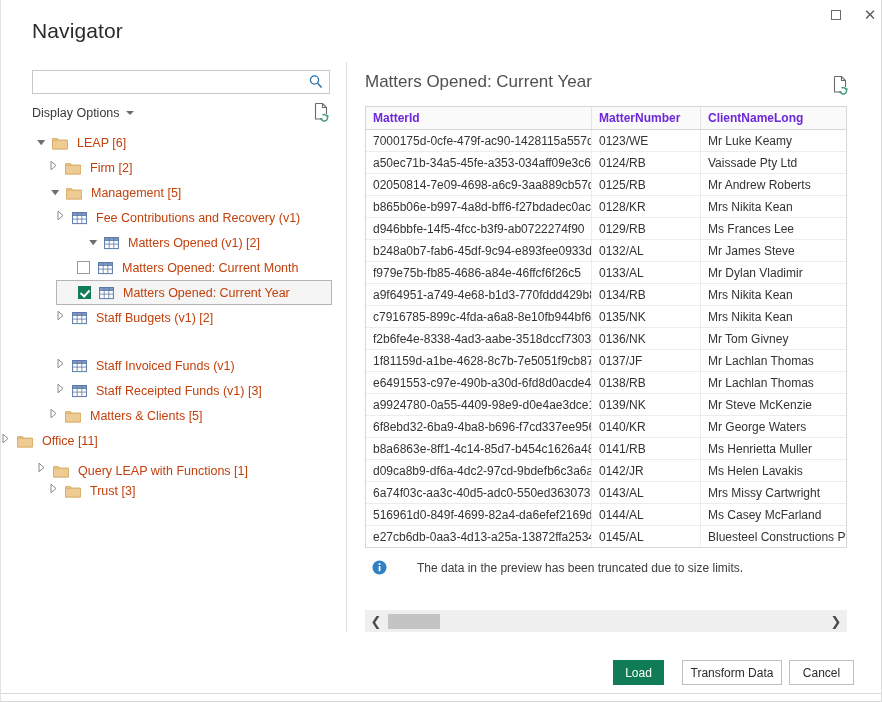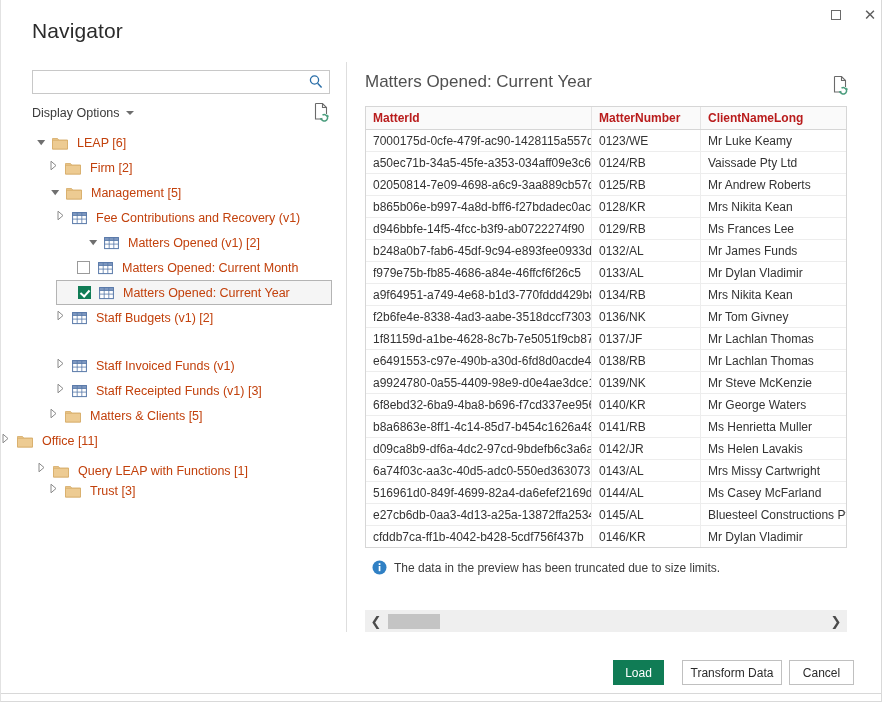--- a/index.html
+++ b/index.html
@@ -259,21 +259,21 @@
   table.preview {
     border-collapse: collapse;
     width: 482px;
     table-layout: fixed;
     font-size: 12px;
   }
   table.preview th {
     text-align: left;
     font-weight: bold;
     font-size: 12px;
-    color: #b91c1c;
+    color: #6d28d9;
     background: #fafafa;
     border-bottom: 1px solid #d6d6d6;
     border-right: 1px solid #e4e4e4;
     padding: 0 0 0 7px;
     height: 22px;
     white-space: nowrap;
     overflow: hidden;
   }
   table.preview td {
     border-bottom: 1px solid #ededed;
@@ -290,20 +290,21 @@
 
   .truncation-note {
     position: absolute;
     left: 8px;
     top: 500px;
     display: flex;
     align-items: center;
     font-size: 12px;
     color: #3c3c3c;
     white-space: nowrap;
+    gap: 23px;
   }
   .info-icon {
     width: 15px; height: 15px;
     flex: 0 0 15px;
     margin-right: 7px;
   }
 
   .hscroll {
     position: absolute;
     left: 1px;
@@ -632,30 +633,35 @@
               <td class="c2">Mrs Nikita Kean</td>
             </tr>
             <tr>
               <td class="c0">d946bbfe-14f5-4fcc-b3f9-ab0722274f90</td>
               <td class="c1">0129/RB</td>
               <td class="c2">Ms Frances Lee</td>
             </tr>
             <tr>
               <td class="c0">b248a0b7-fab6-45df-9c94-e893fee0933d</td>
               <td class="c1">0132/AL</td>
-              <td class="c2">Mr James Funds</td>
+              <td class="c2">Mr James Steve</td>
             </tr>
             <tr>
               <td class="c0">f979e75b-fb85-4686-a84e-46ffcf6f26c5</td>
               <td class="c1">0133/AL</td>
               <td class="c2">Mr Dylan Vladimir</td>
             </tr>
             <tr>
               <td class="c0">a9f64951-a749-4e68-b1d3-770fddd429b8</td>
               <td class="c1">0134/RB</td>
+              <td class="c2">Mrs Nikita Kean</td>
+            </tr>
+            <tr>
+              <td class="c0">c7916785-899c-4fda-a6a8-8e10fb944bf6</td>
+              <td class="c1">0135/NK</td>
               <td class="c2">Mrs Nikita Kean</td>
             </tr>
             <tr>
               <td class="c0">f2b6fe4e-8338-4ad3-aabe-3518dccf7303</td>
               <td class="c1">0136/NK</td>
               <td class="c2">Mr Tom Givney</td>
             </tr>
             <tr>
               <td class="c0">1f81159d-a1be-4628-8c7b-7e5051f9cb87</td>
               <td class="c1">0137/JF</td>

